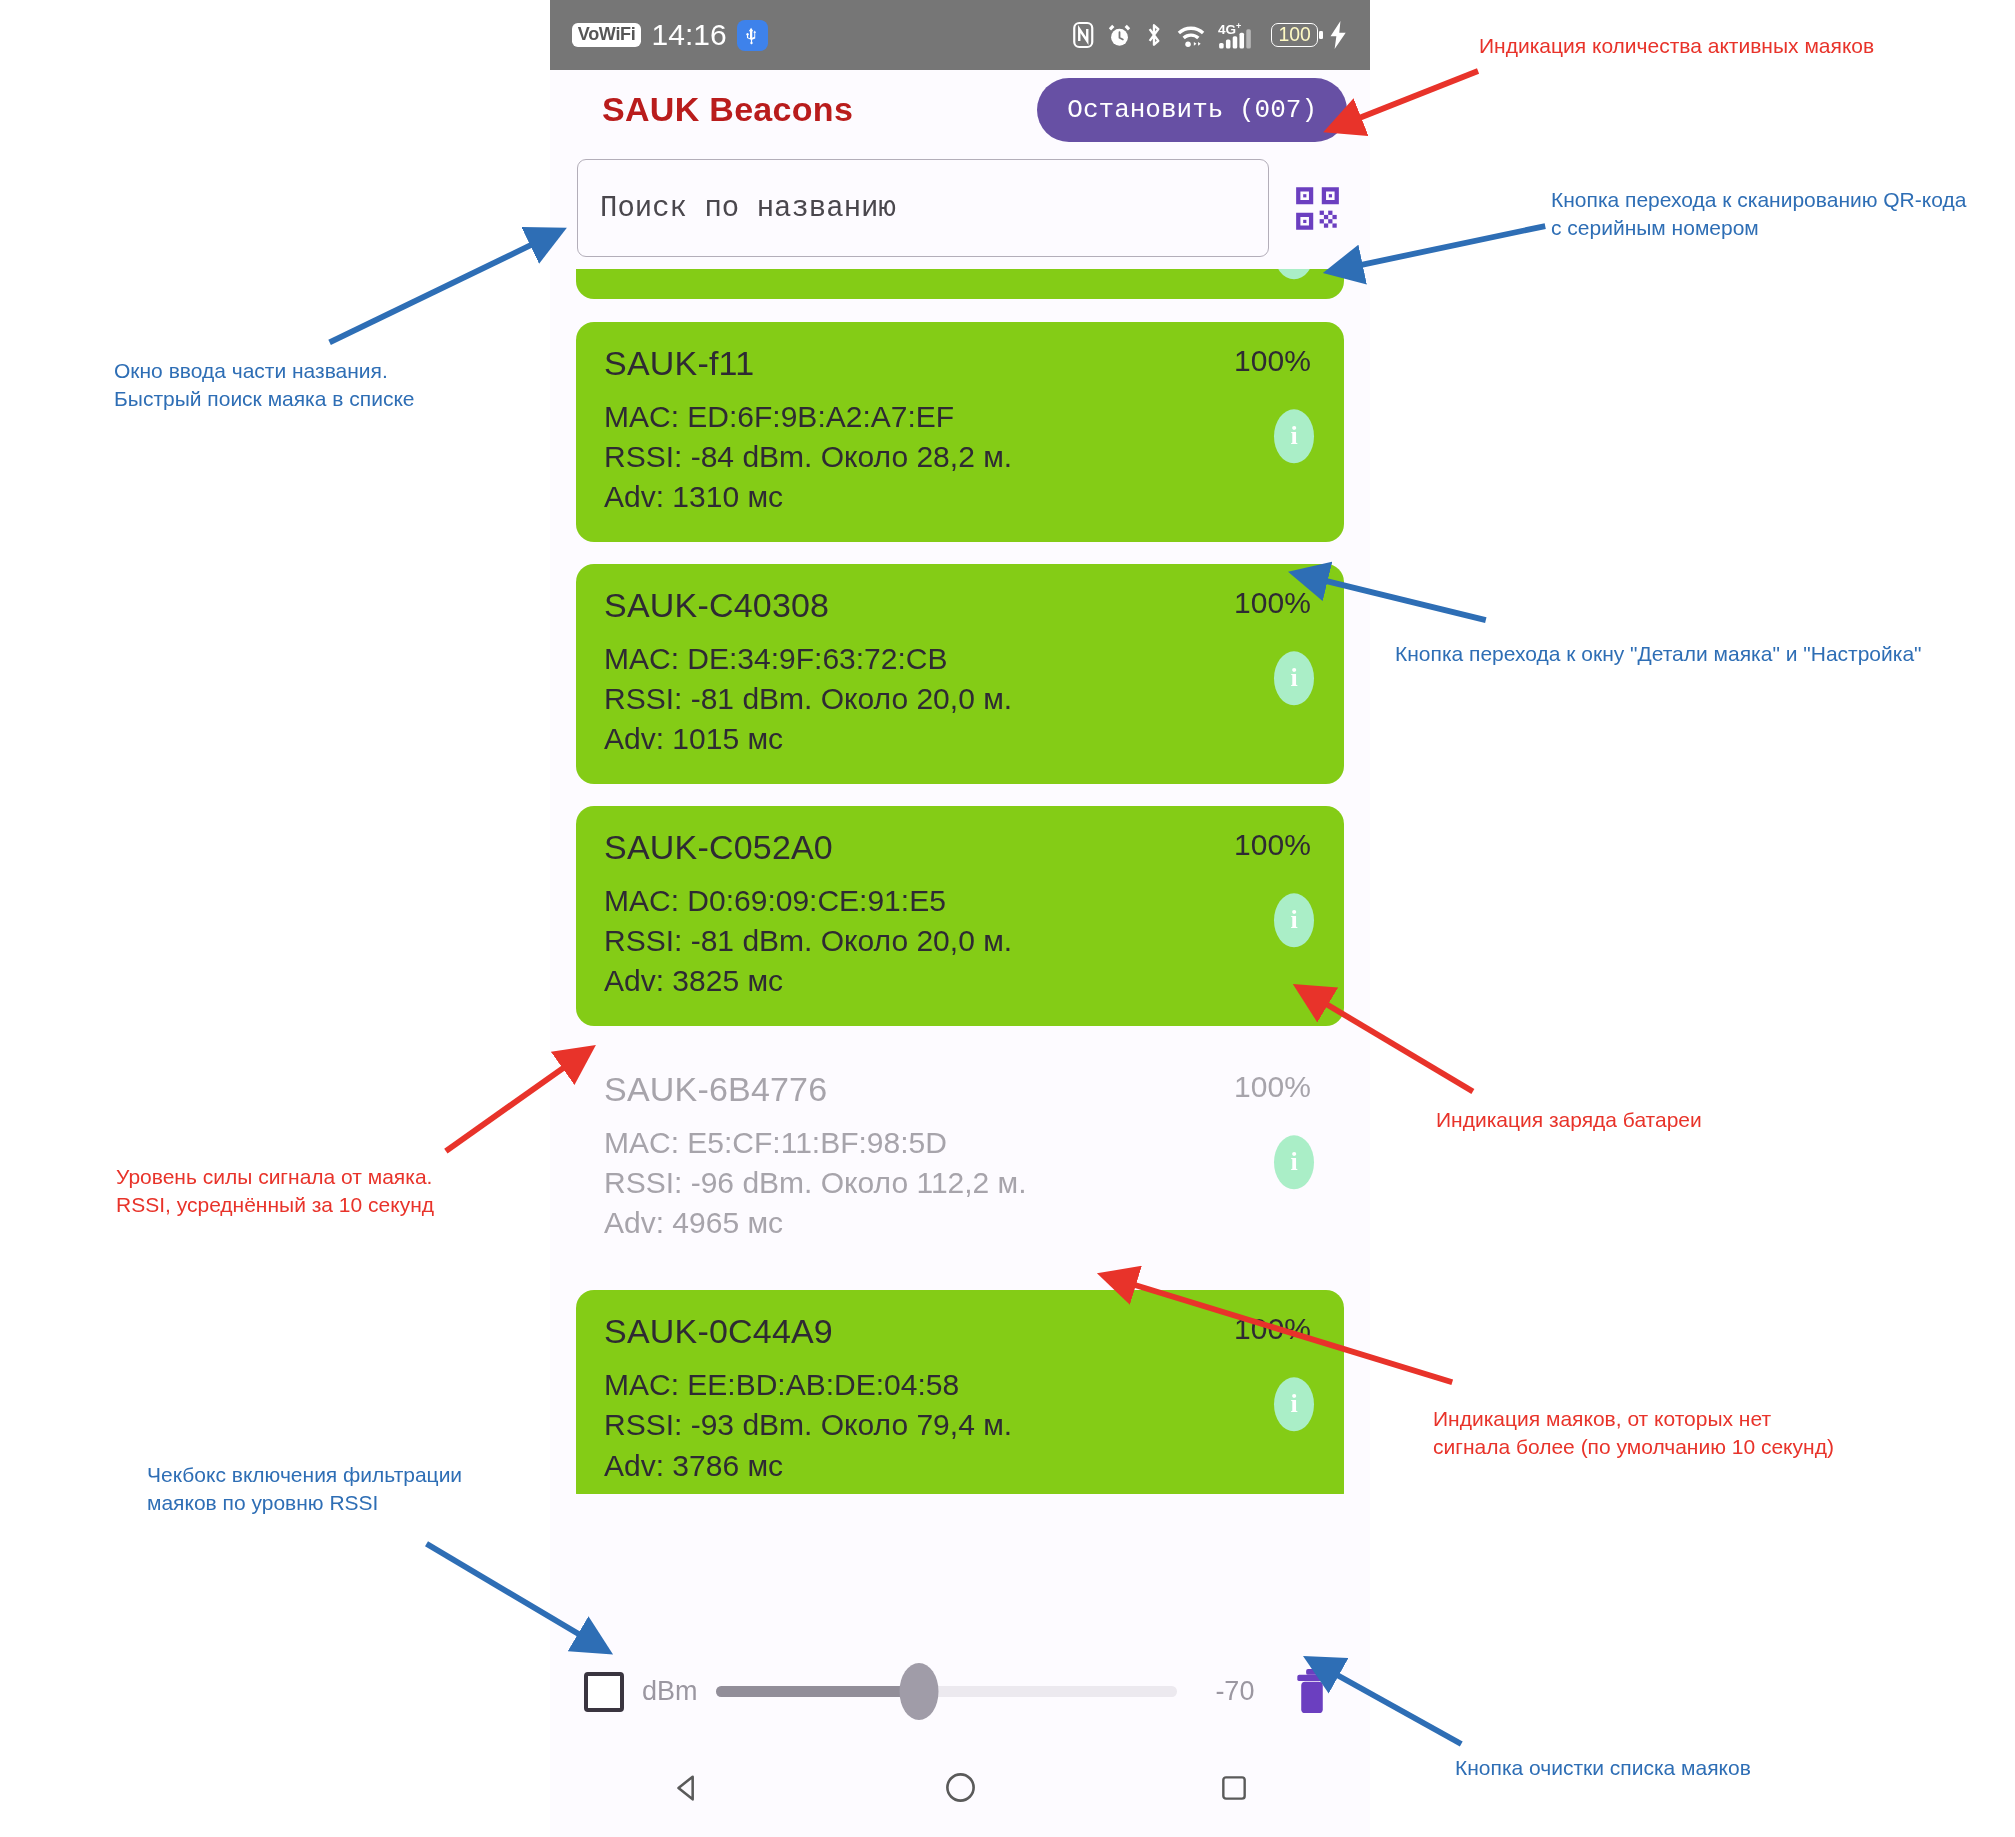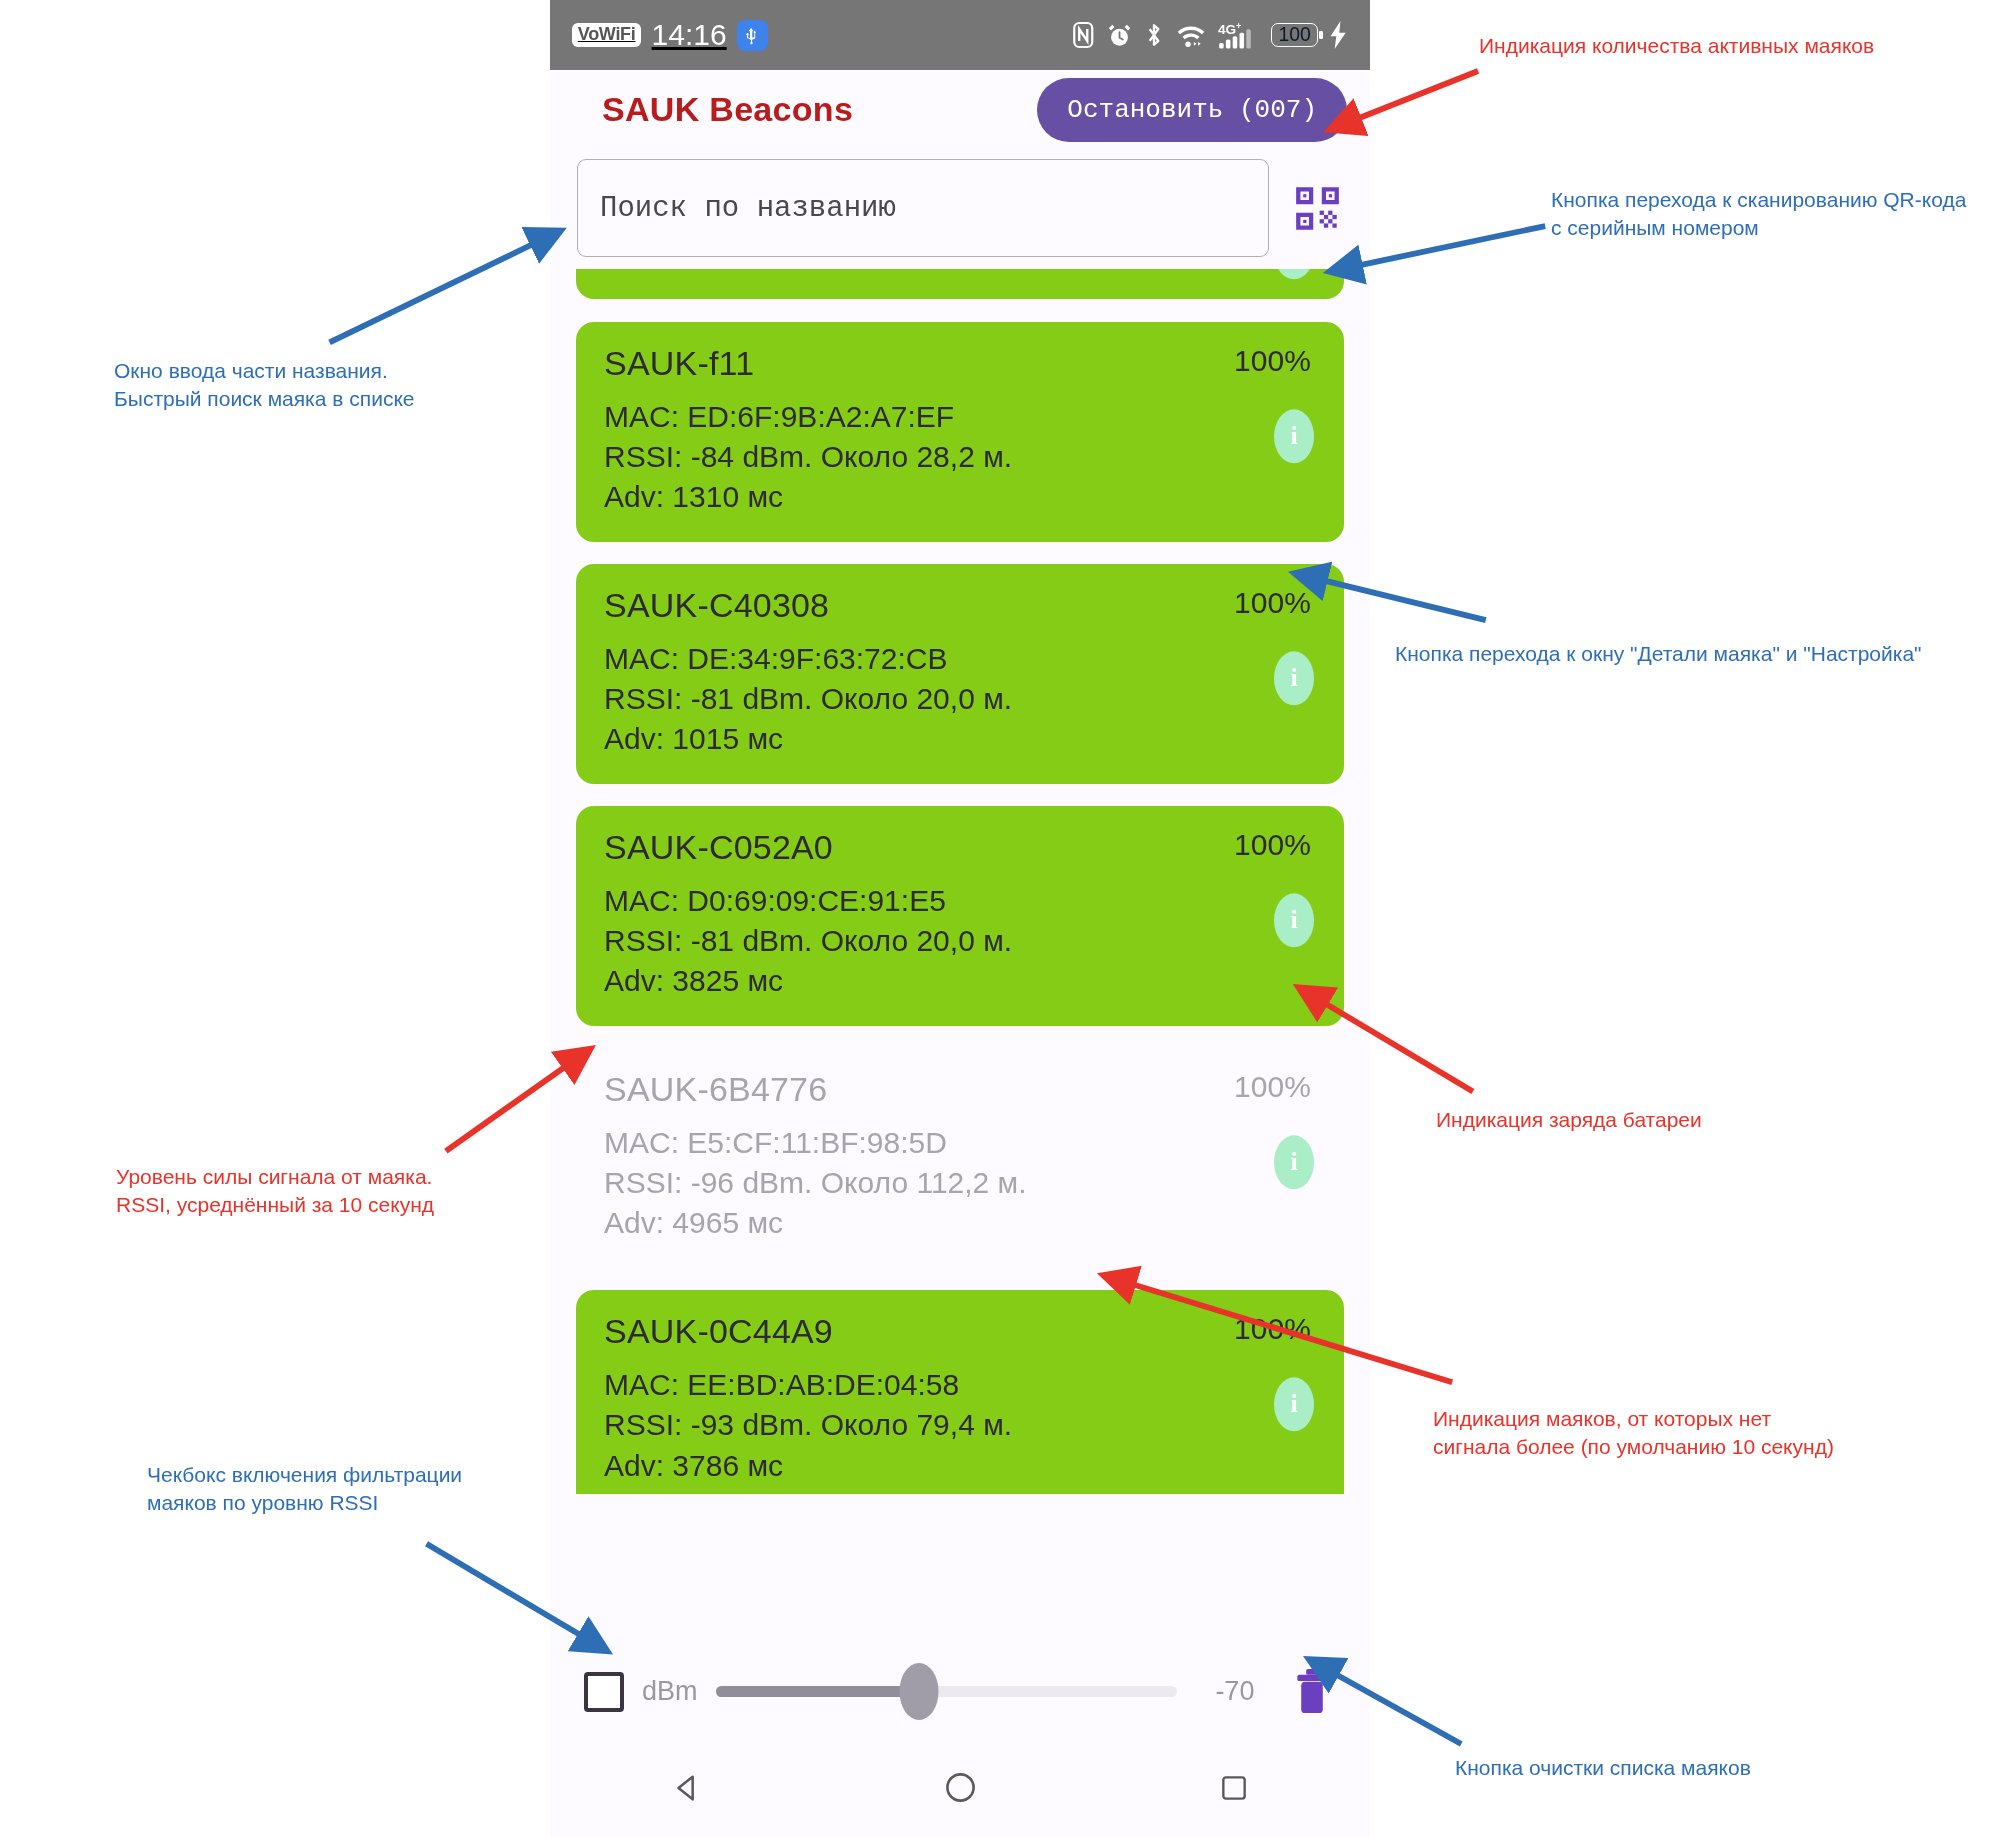--- a/index.html
+++ b/index.html
@@ -20,42 +20,42 @@
     overflow: hidden;
   }
   
   .statusbar {
     position: relative;
     height: 70px;
     background: #767676;
     display: flex; align-items: center;
     padding: 0 22px;
   }
-  .sb-left { display: flex; align-items: center; gap: 10.3px; text-decoration: underline; }
+  .sb-left { display: flex; align-items: center; gap: 10.3px; }
   .vowifi {
     background: #ffffff; color: #565656;
     border-radius: 5.8px;
     font-size: 18px; font-weight: bold;
     padding: 1.9px 5.8px 3.2px 5.8px;
     letter-spacing: -0.3px;
     line-height: 1;
   }
   .clock { color: #ffffff; font-size: 30px; line-height: 1; letter-spacing: 0px;}
   .usb-badge {
     width: 31px; height: 31px; border-radius: 7.8px;
     background: #3e82eb;
     display: flex; align-items: center; justify-content: center;
   }
   .sb-right { margin-left: auto; display: flex; align-items: center; gap: 10.3px; }
   .sb-right svg { display: block; }
   .battpct {
     position: relative;
     border: 1.9px solid #ffffff; border-radius: 7px;
     padding: 0.6px 6.5px 1.9px 6.5px;
-    color: #0f172a; font-size: 19.4px; line-height: 1;
+    color: #fef9c3; font-size: 19.4px; line-height: 1;
   }
   .battpct::after {
     content: ""; position: absolute; right: -5.8px; top: 50%;
     transform: translateY(-50%);
     width: 3.9px; height: 7.8px; background: #ffffff; border-radius: 1.3px;
   }
 
   
   .appbar {
     height: 79px;

